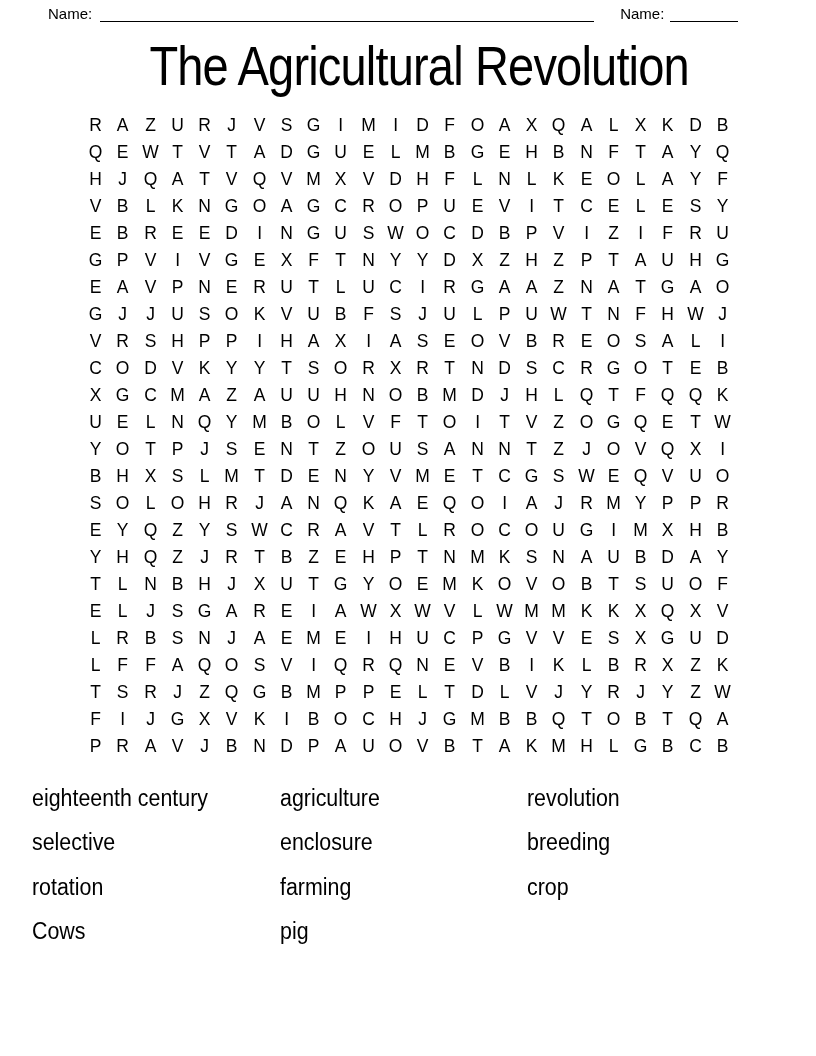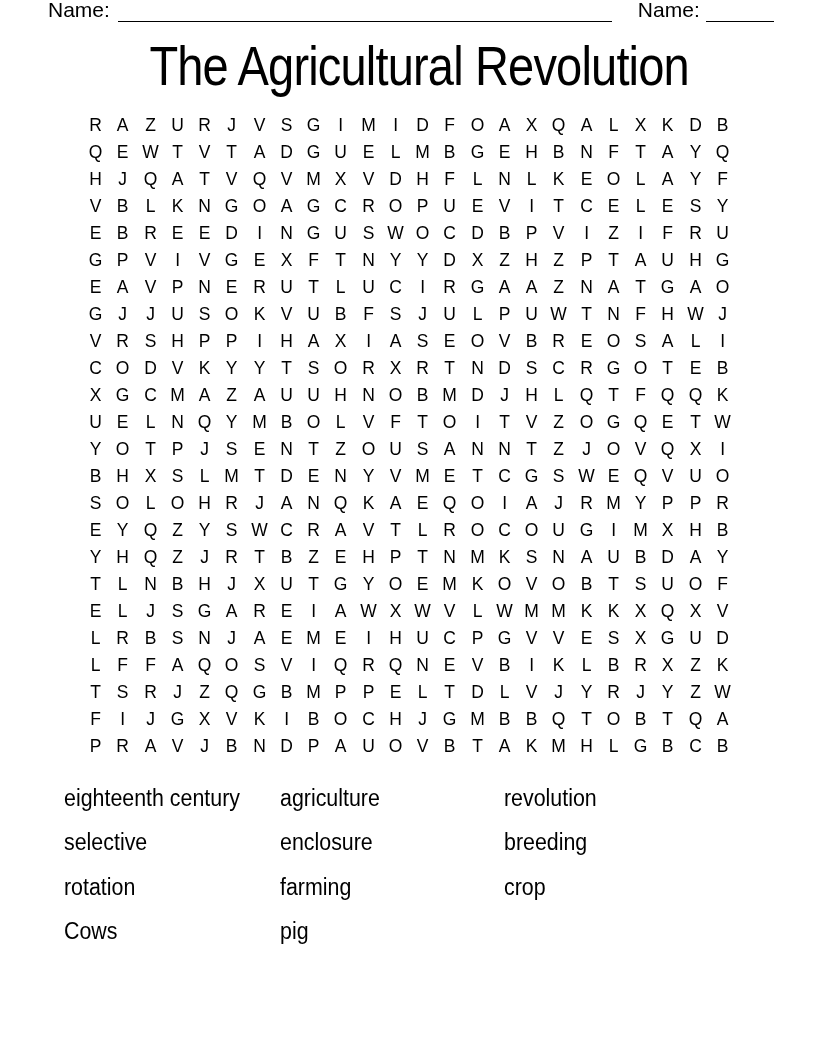--- a/index.html
+++ b/index.html
@@ -7,21 +7,21 @@
     width:816px; height:1056px;
     background:#ffffff; color:#000000;
     font-family:"Liberation Sans", sans-serif;
     position:relative; overflow:hidden;
   }
 
   
   .header-row {
     position:absolute; top:2px; left:48px; right:76px;
     display:flex; align-items:flex-end; height:20px;
-    font-size:21px;
+    font-size:15px;
   }
   .blank-line { border-bottom:1.5px solid #000; height:18px; }
   .name-line { flex:0 0 494px; margin-left:8px; }
   .date-label { margin-left:26px; }
   .date-line { flex:0 0 68px; margin-left:6px; }
 
   
   .title-wrap {
     position:absolute; top:33px; left:11px; width:816px;
     text-align:center;
@@ -40,23 +40,23 @@
     grid-auto-rows:27px;
     font-size:19px; font-weight:400;
   }
   .cell {
     display:flex; align-items:center; justify-content:center;
     transform:scaleX(0.92);
   }
 
   
   .word-col { position:absolute; top:776px; width:235px; }
-  .word-col-1 { left:64px; }
+  .word-col-1 { left:32px; }
   .word-col-2 { left:280px; }
-  .word-col-3 { left:504px; }
+  .word-col-3 { left:527px; }
   .word {
     height:44.4px; line-height:44.4px;
     font-size:23px; white-space:nowrap;
     transform:scaleX(0.93); transform-origin:0 50%;
   }
 </style>
 </head>
 <body>
 
 <div class="header-row">

